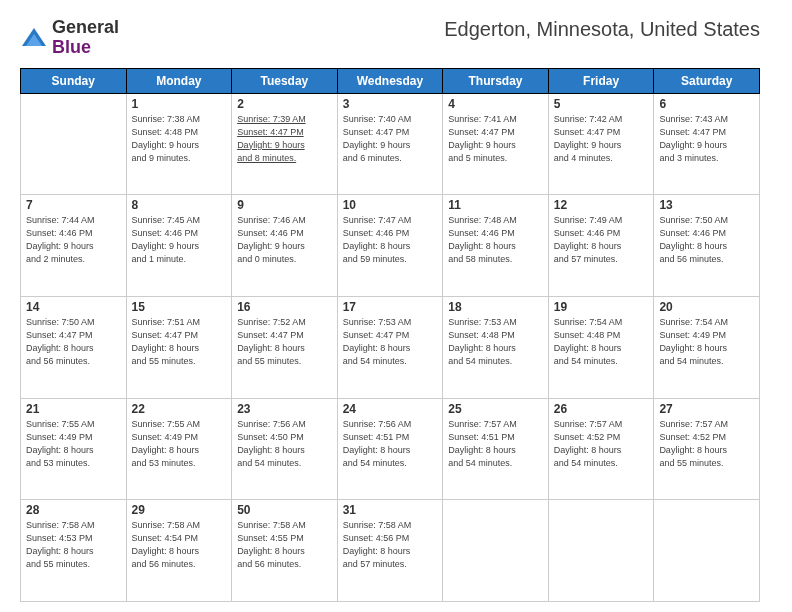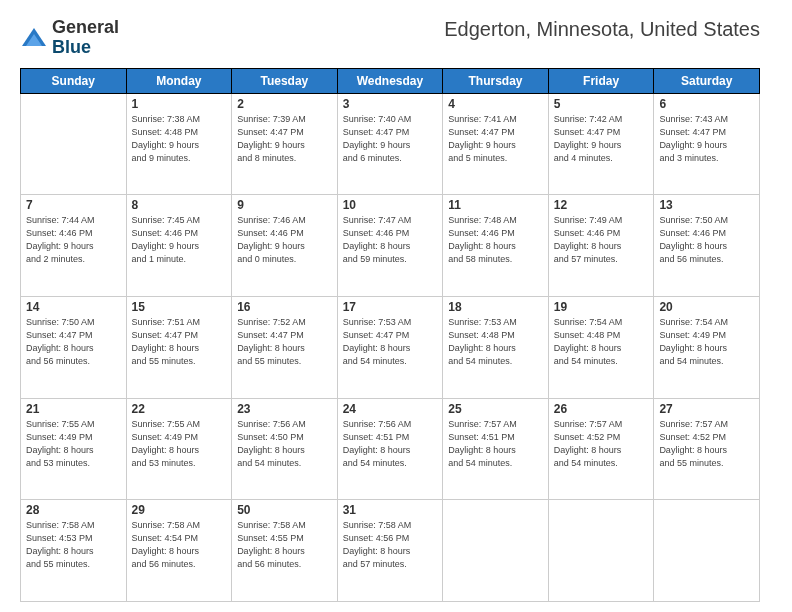--- a/index.html
+++ b/index.html
@@ -26,21 +26,21 @@
     .logo {
       display: flex;
       align-items: center;
     }
     .logo-text {
       font-size: 18px;
       font-weight: bold;
       line-height: 1.1;
     }
     .logo-general { color: #333; }
-    .logo-blue { color: #0c4a6e; }
+    .logo-blue { color: #701a75; }
     .logo-icon {
       width: 28px;
       height: 28px;
       margin-right: 4px;
     }
     .title-block {
       text-align: right;
     }
     .month-title {
       font-size: 32px;
@@ -127,21 +127,21 @@
           <td class="empty"></td>
           <td>
             <span class="day-number">1</span>
             <div class="day-info" style="white-space: pre-line;">Sunrise: 7:38 AM
 Sunset: 4:48 PM
 Daylight: 9 hours
 and 9 minutes.</div>
           </td>
           <td>
             <span class="day-number">2</span>
-            <div class="day-info" style="white-space: pre-line;">Sunrise: 7:39 AM
+            <div class="day-info" style="white-space: pre-line; text-decoration: underline;">Sunrise: 7:39 AM
 Sunset: 4:47 PM
 Daylight: 9 hours
 and 8 minutes.</div>
           </td>
           <td>
             <span class="day-number">3</span>
             <div class="day-info" style="white-space: pre-line;">Sunrise: 7:40 AM
 Sunset: 4:47 PM
 Daylight: 9 hours
 and 6 minutes.</div>

